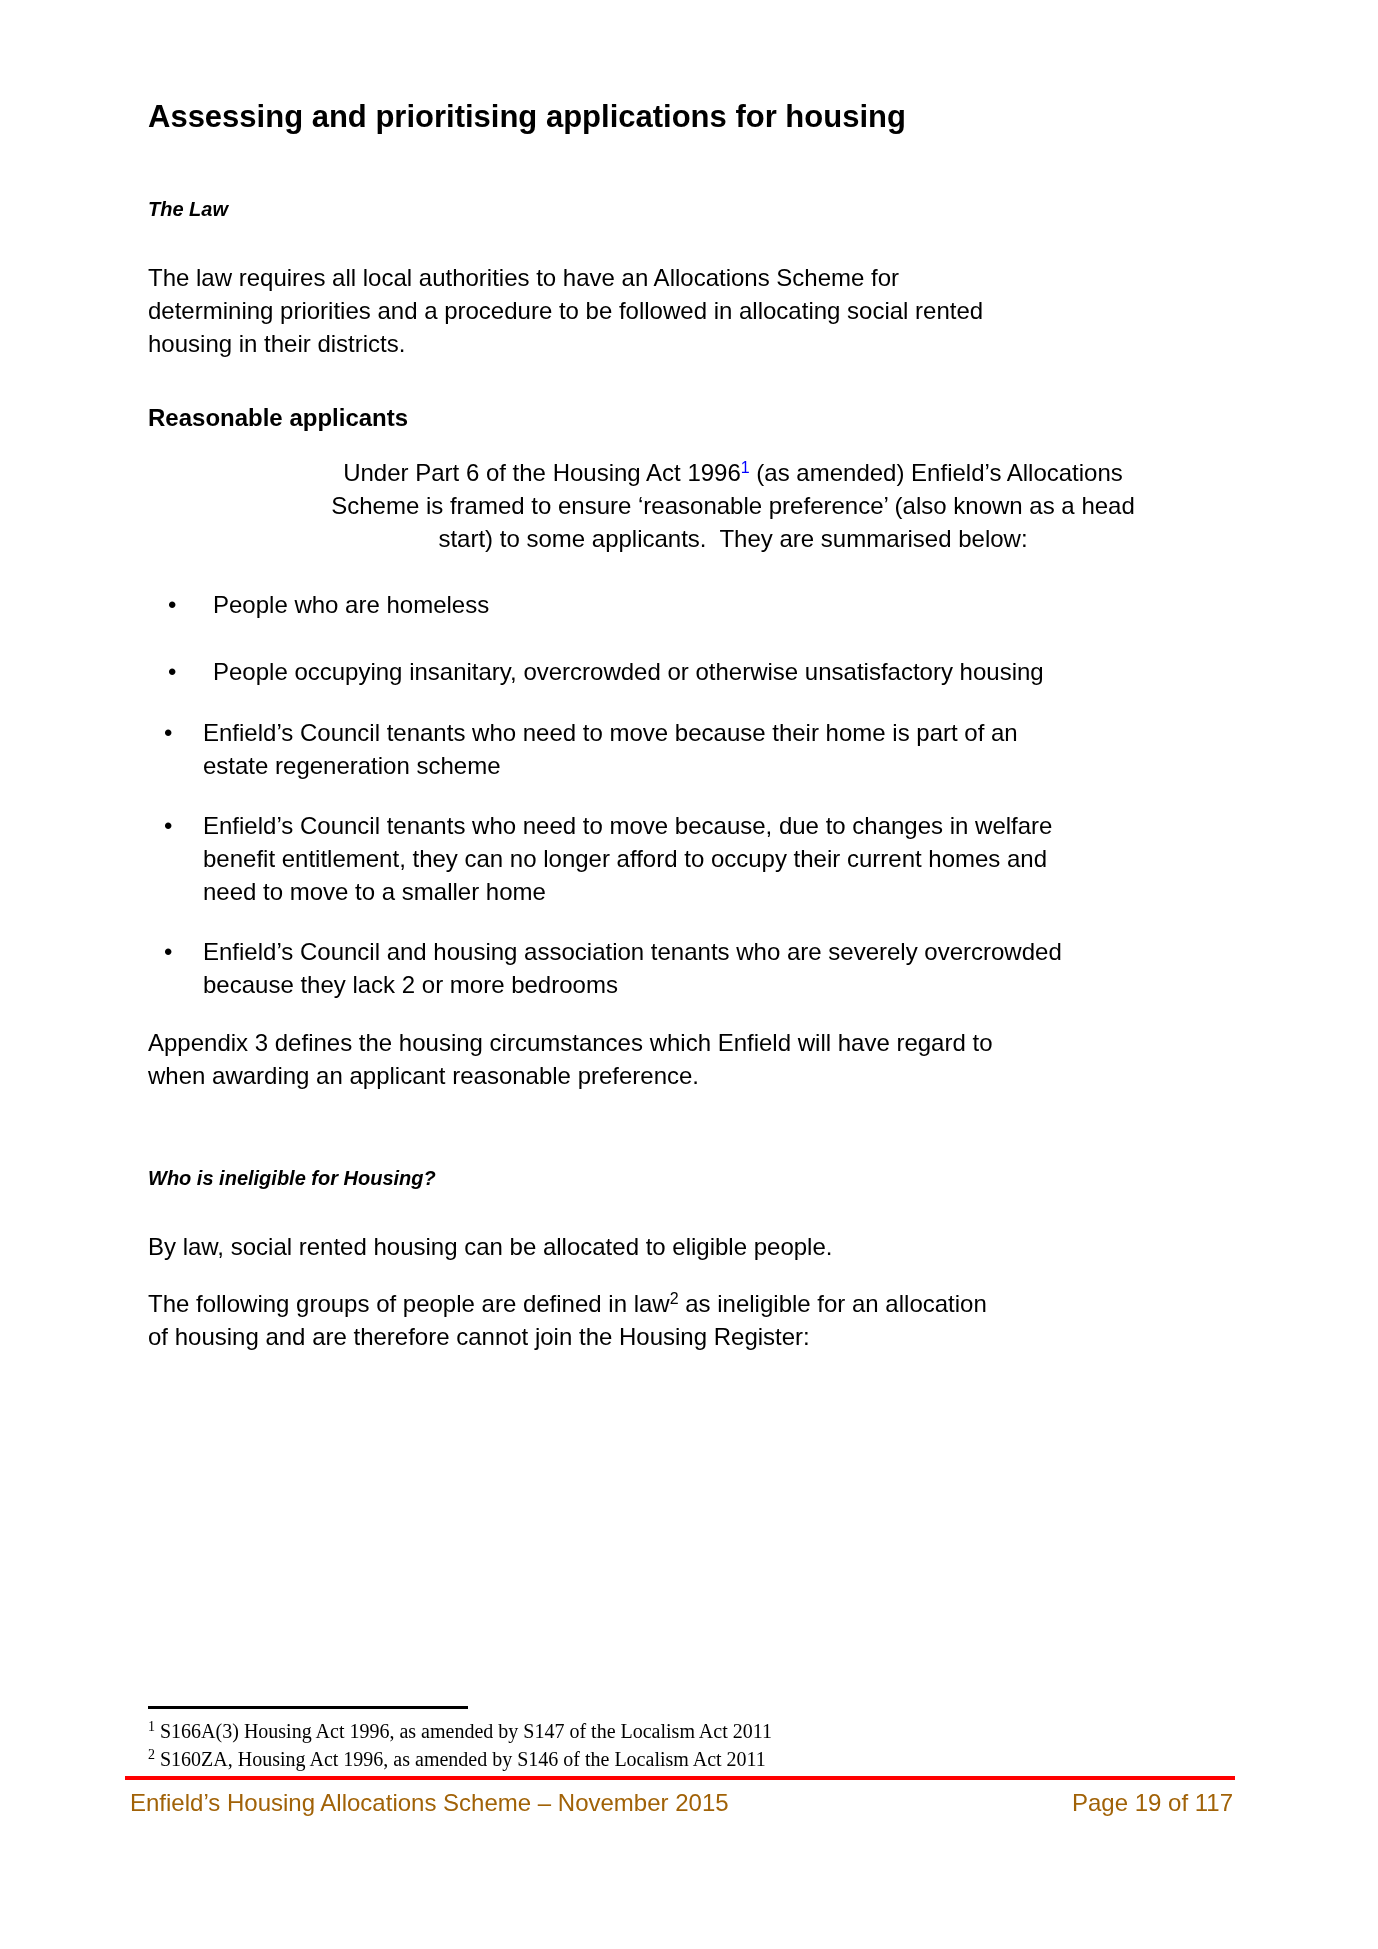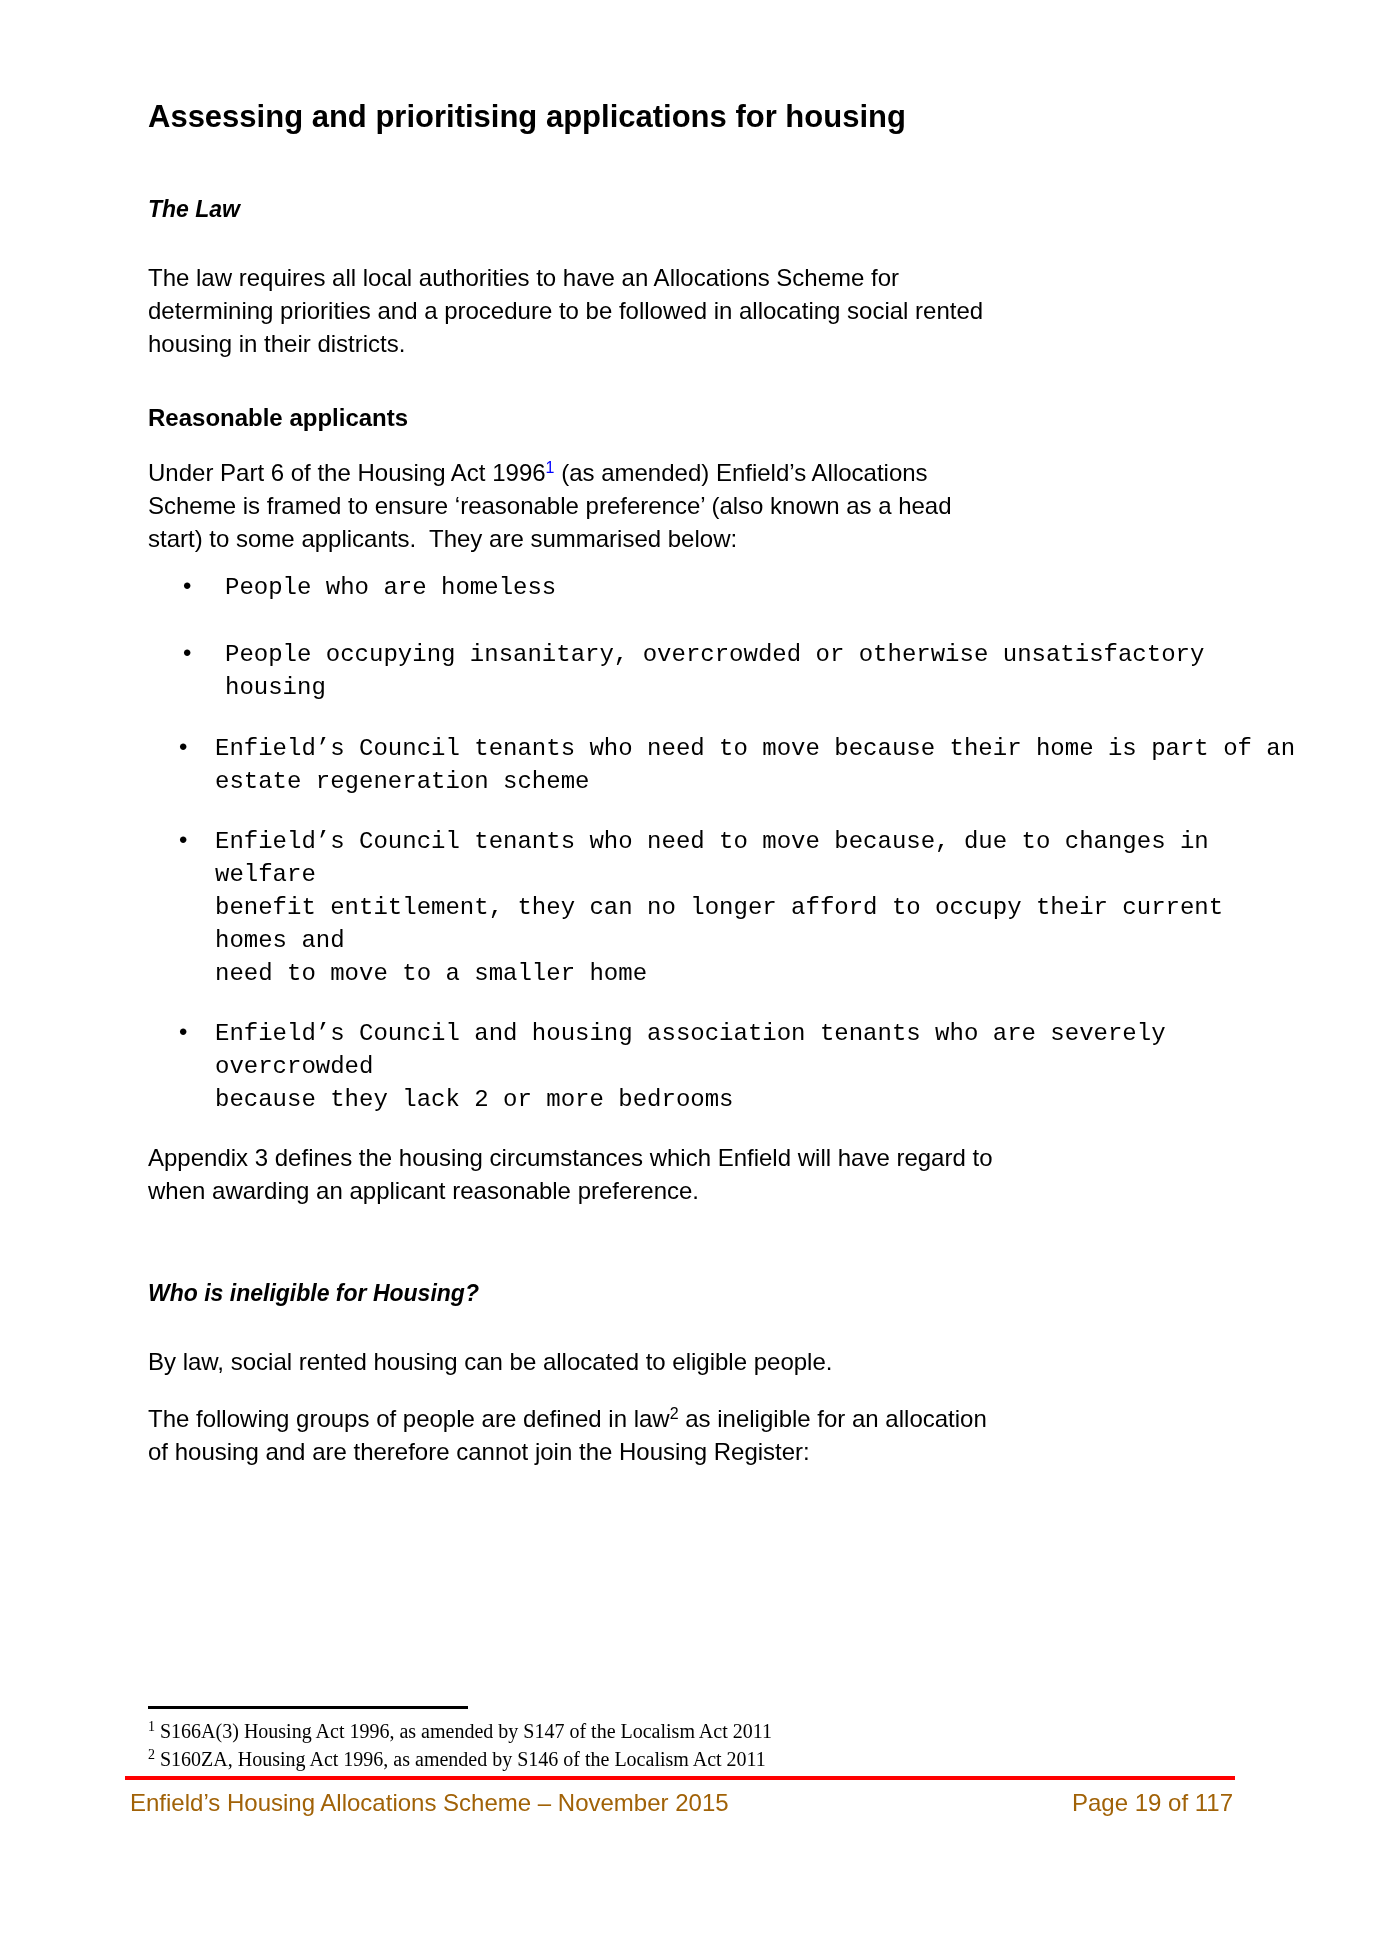--- a/index.html
+++ b/index.html
@@ -17,46 +17,45 @@
   .content {
     padding: 99px 60px 0 148px;
   }
   h1.doc-title {
     font-size: 31px;
     line-height: 36px;
     font-weight: bold;
     margin: 0 0 60px 0;
   }
   h2.sub-italic {
-    font-size: 23px;
+    font-size: 20px;
     line-height: 28px;
     font-weight: bold;
     font-style: italic;
     margin: 0 0 38px 0;
   }
   h3.sub-bold {
     font-size: 24px;
     line-height: 28px;
     font-weight: bold;
     margin: 0 0 24px 0;
   }
   p.body-para {
     margin: 0;
     white-space: pre-wrap;
   }
   p.mb-law { margin-bottom: 44px; }
-  p.mb-part6 { margin-bottom: 16px; }
+  p.mb-part6 { margin-bottom: 33px; text-align: center; }
   p.mb-local { margin-bottom: 23px; }
   p.mb-appendix { margin-bottom: 72px; }
   p.mb-bylaw { margin-bottom: 24px; }
   ul.bullets {
     list-style: none;
-    margin: 12px;
+    margin: 0;
     padding: 0;
-    font-family: Liberation Mono, monospace;
   }
   ul.bullets-rp { margin-bottom: 28px; }
   ul.bullets-local { margin-bottom: 25px; }
   ul.bullets li {
     position: relative;
     margin: 0 0 34px 0;
     white-space: pre-wrap;
   }
   ul.bullets-local li { margin-bottom: 27px; }
   ul.bullets li:last-child { margin-bottom: 0; }

